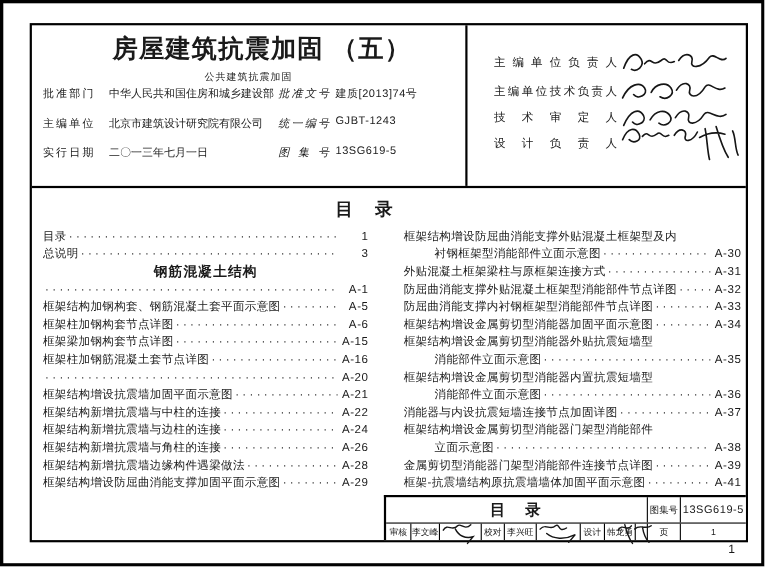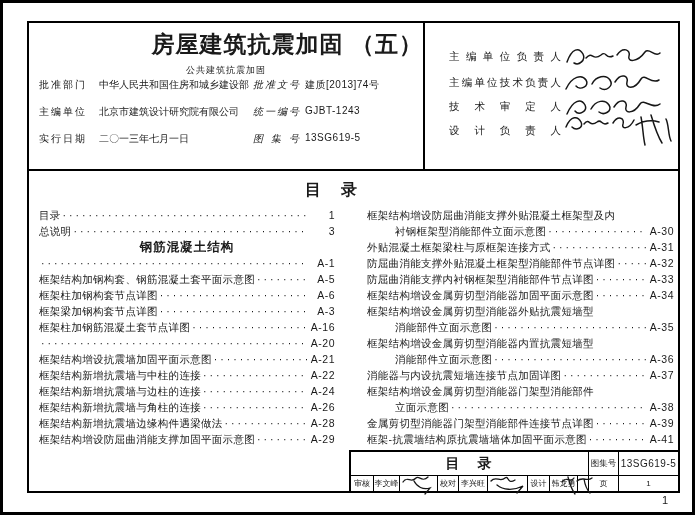--- a/index.html
+++ b/index.html
@@ -8,22 +8,22 @@
     background:#ffffff;border:3px solid #000;overflow:hidden;
     font-family:"Liberation Sans","DejaVu Sans",sans-serif;color:#1a1a1a;
   }
   #sheet{
     position:absolute;left:24px;top:18px;width:649px;height:468px;
     border:2px solid #000;box-sizing:content-box;background:#fff;
   }
   
   .hdr{position:absolute;left:0;top:0;width:649px;height:146px;border-bottom:2px solid #000;}
   .hdr-left{position:absolute;left:0;top:0;width:394px;height:146px;border-right:2px solid #000;}
-  .doc-title{position:absolute;left:0;top:6px;width:100%;text-align:right;
-    font-size:23px;font-weight:bold;letter-spacing:1px;white-space:nowrap;}
+  .doc-title{position:absolute;left:0;top:6px;width:100%;text-align:center;
+    font-size:23px;font-weight:bold;letter-spacing:1px;white-space:nowrap;padding-left:12px;}
   .doc-subtitle{position:absolute;left:0;top:41px;width:100%;text-align:center;font-size:9px;letter-spacing:1px;}
   .info-row{position:absolute;left:10px;width:380px;height:15px;font-size:10px;white-space:nowrap;}
   .info-row .lbl{position:absolute;left:0;width:46px;display:inline-block;text-align:justify;text-align-last:justify;}
   .info-row .val{position:absolute;left:60px;}
   .info-row .lbl2{position:absolute;left:214px;width:46px;display:inline-block;text-align:justify;text-align-last:justify;font-style:italic;}
   .info-row .val2{position:absolute;left:266px;letter-spacing:.5px;}
   .hdr-right{position:absolute;left:396px;top:0;width:253px;height:146px;}
   .sig-row{position:absolute;left:24px;height:24px;display:flex;align-items:center;}
   .sig-label{width:112px;font-size:10.5px;text-align:justify;text-align-last:justify;flex:none;}
   .sig-row svg{flex:none;margin-left:2px;overflow:visible;}
@@ -145,21 +145,21 @@
         <span class="pg">A-5</span>
       </div>
         <div class="toc-row">
         <span class="toc-text">框架柱加钢构套节点详图</span>
         <span class="dots"></span>
         <span class="pg">A-6</span>
       </div>
         <div class="toc-row">
         <span class="toc-text">框架梁加钢构套节点详图</span>
         <span class="dots"></span>
-        <span class="pg">A-3</span>
+        <span class="pg">A-15</span>
       </div>
         <div class="toc-row">
         <span class="toc-text">框架柱加钢筋混凝土套节点详图</span>
         <span class="dots"></span>
         <span class="pg">A-16</span>
       </div>
         <div class="toc-row">
         <span class="dots"></span>
         <span class="pg">A-20</span>
       </div>

